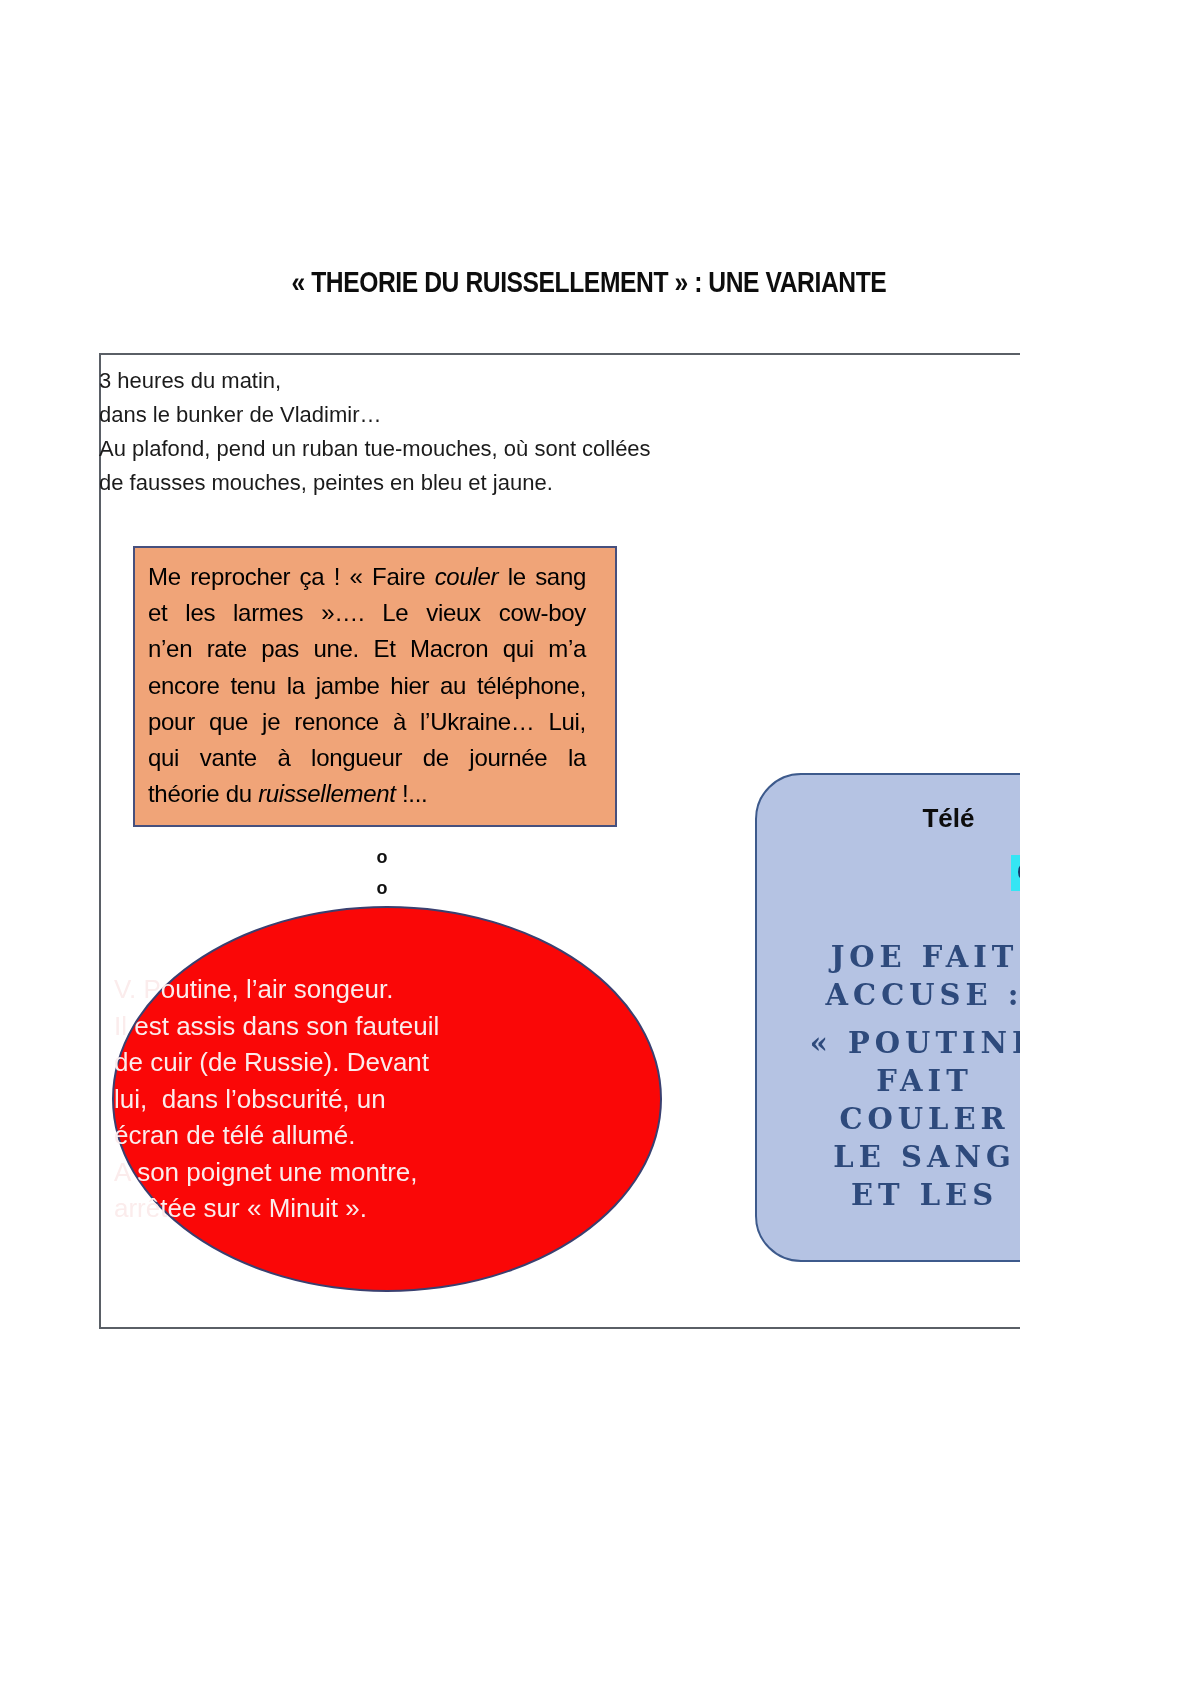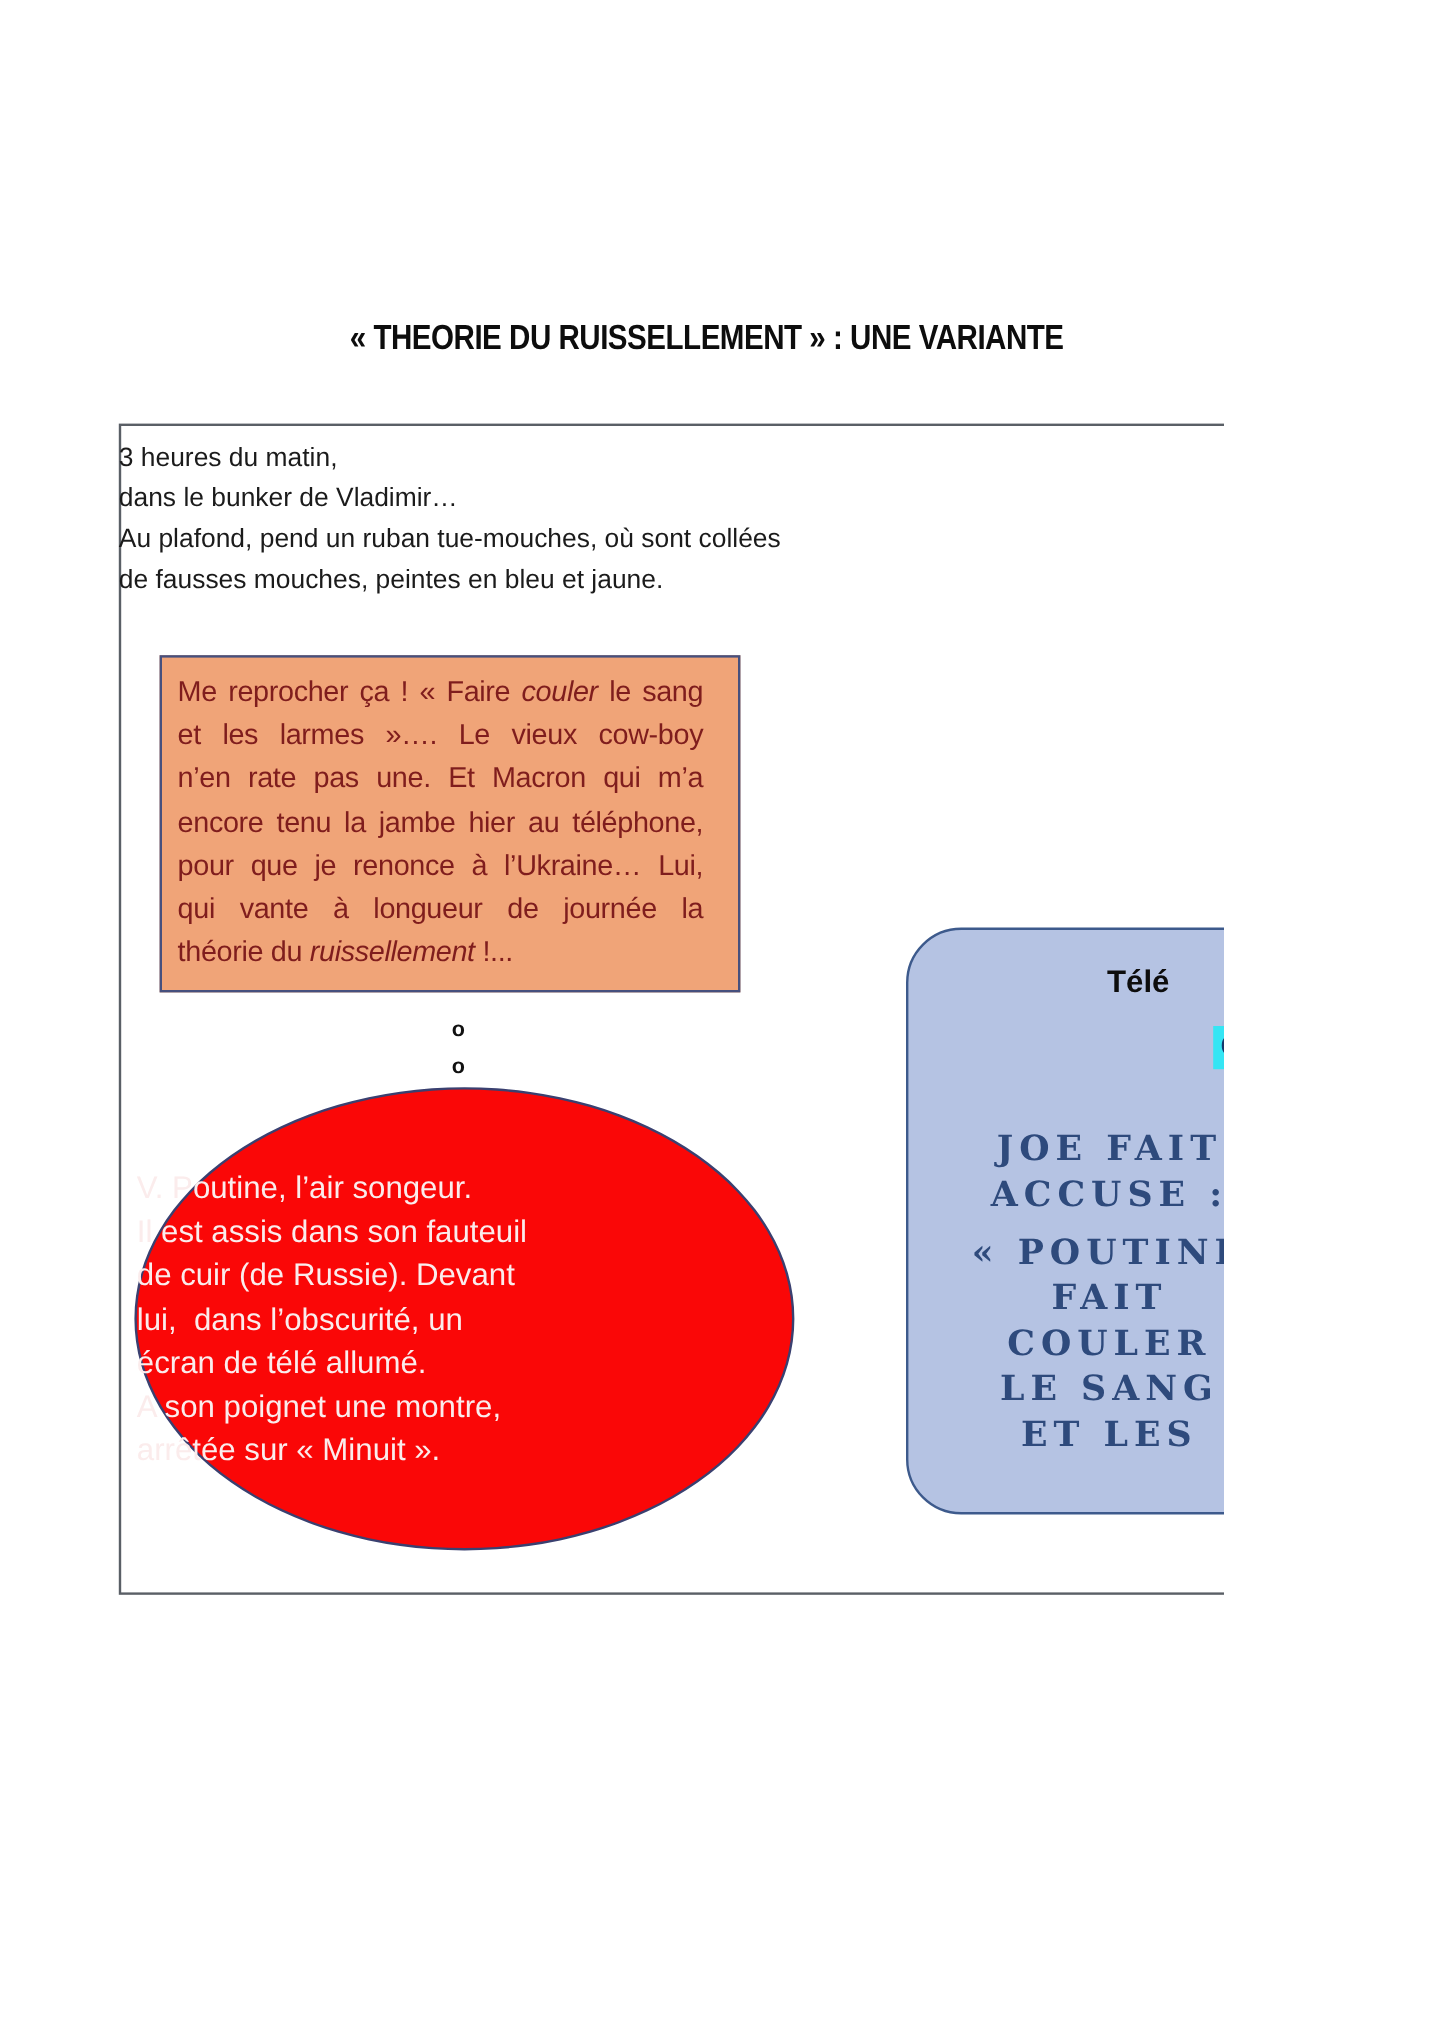--- a/index.html
+++ b/index.html
@@ -18,21 +18,21 @@
 
   
   .narration{position:absolute;left:99px;top:364px;width:1004px;text-align:left;
              font-size:22px;line-height:34px;color:#1b1b1b;}
 
   
   .speech{position:absolute;left:133px;top:546px;width:484px;height:281px;
           box-sizing:border-box;background:var(--speech_fill,#F0A478);
           border:2px solid var(--speech_border,#46507E);
           padding:11px 29px 0 13px;font-size:24px;line-height:36.2px;
-          color:#7f1d1d;letter-spacing:-0.3px;}
+          color:#000000;letter-spacing:-0.3px;}
   .sline{text-align:justify;text-align-last:justify;white-space:nowrap;}
   .sline{white-space:normal;}
   .sline.last{text-align-last:left;}
   .it{font-style:italic;}
 
   
   .dots{position:absolute;left:361px;top:842px;width:42px;text-align:center;
         font-size:18px;font-weight:bold;line-height:31px;color:#111;}
 
   

